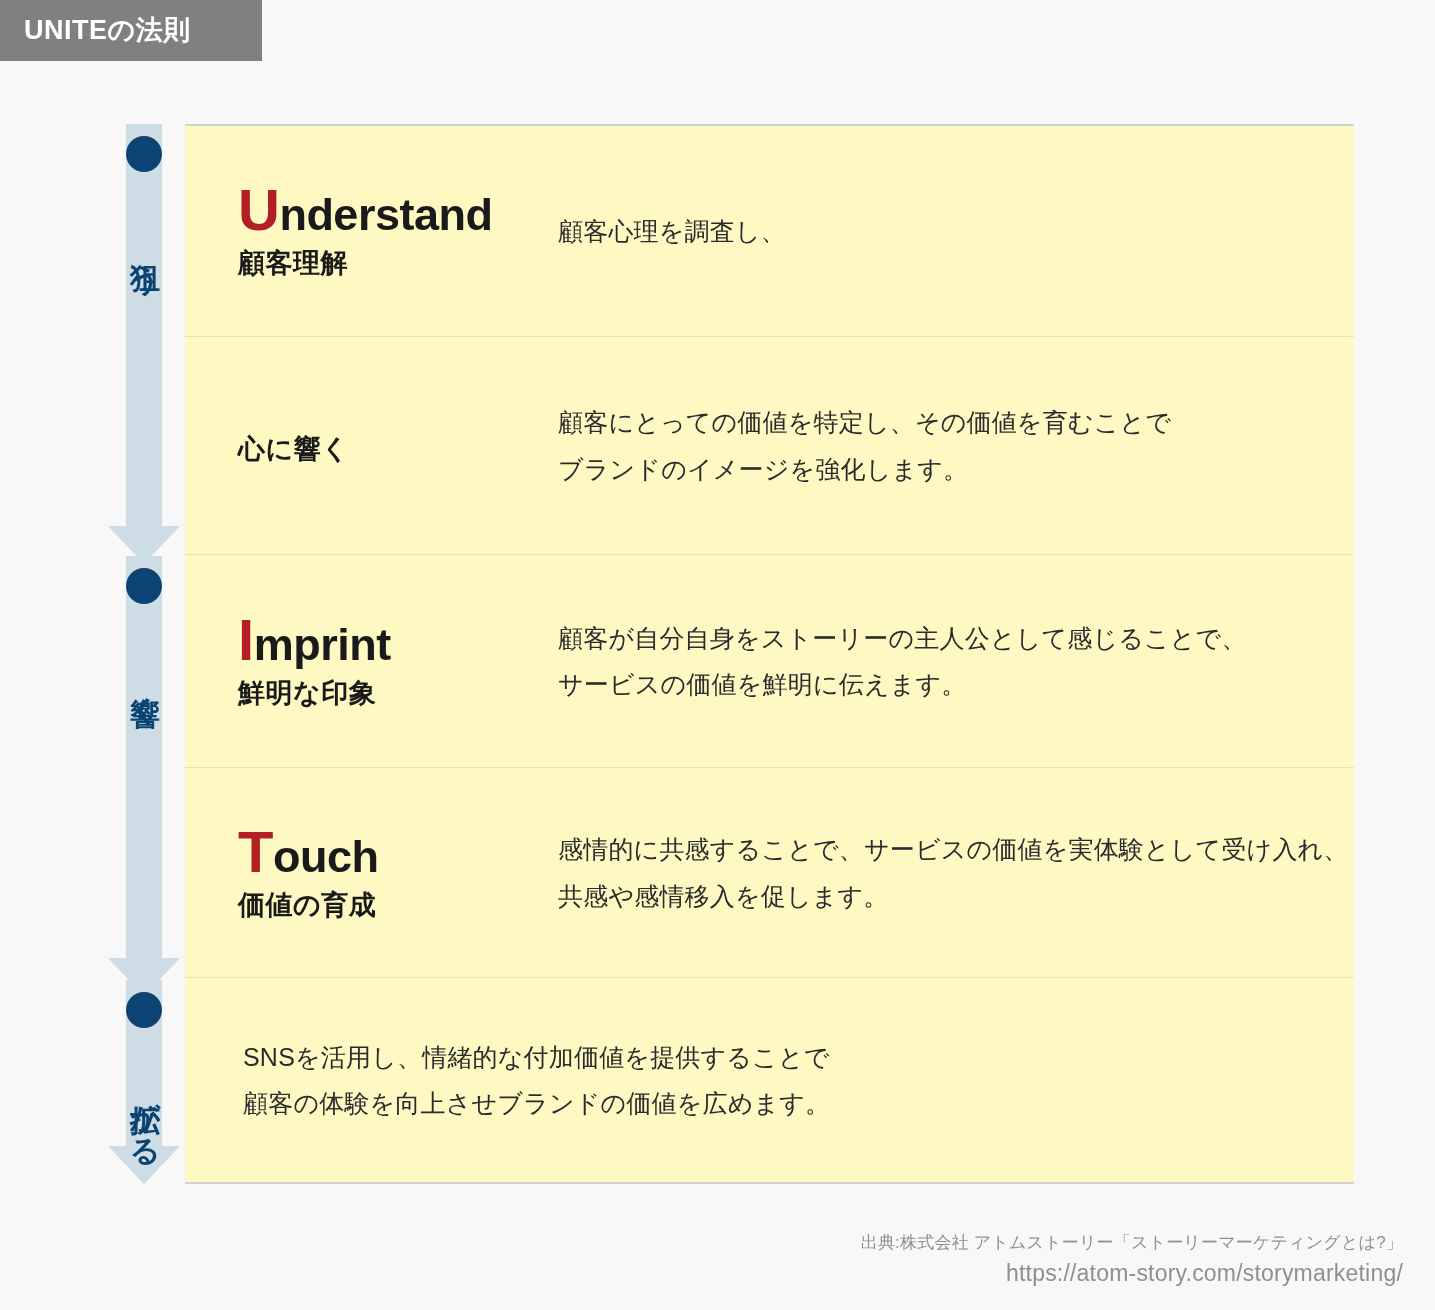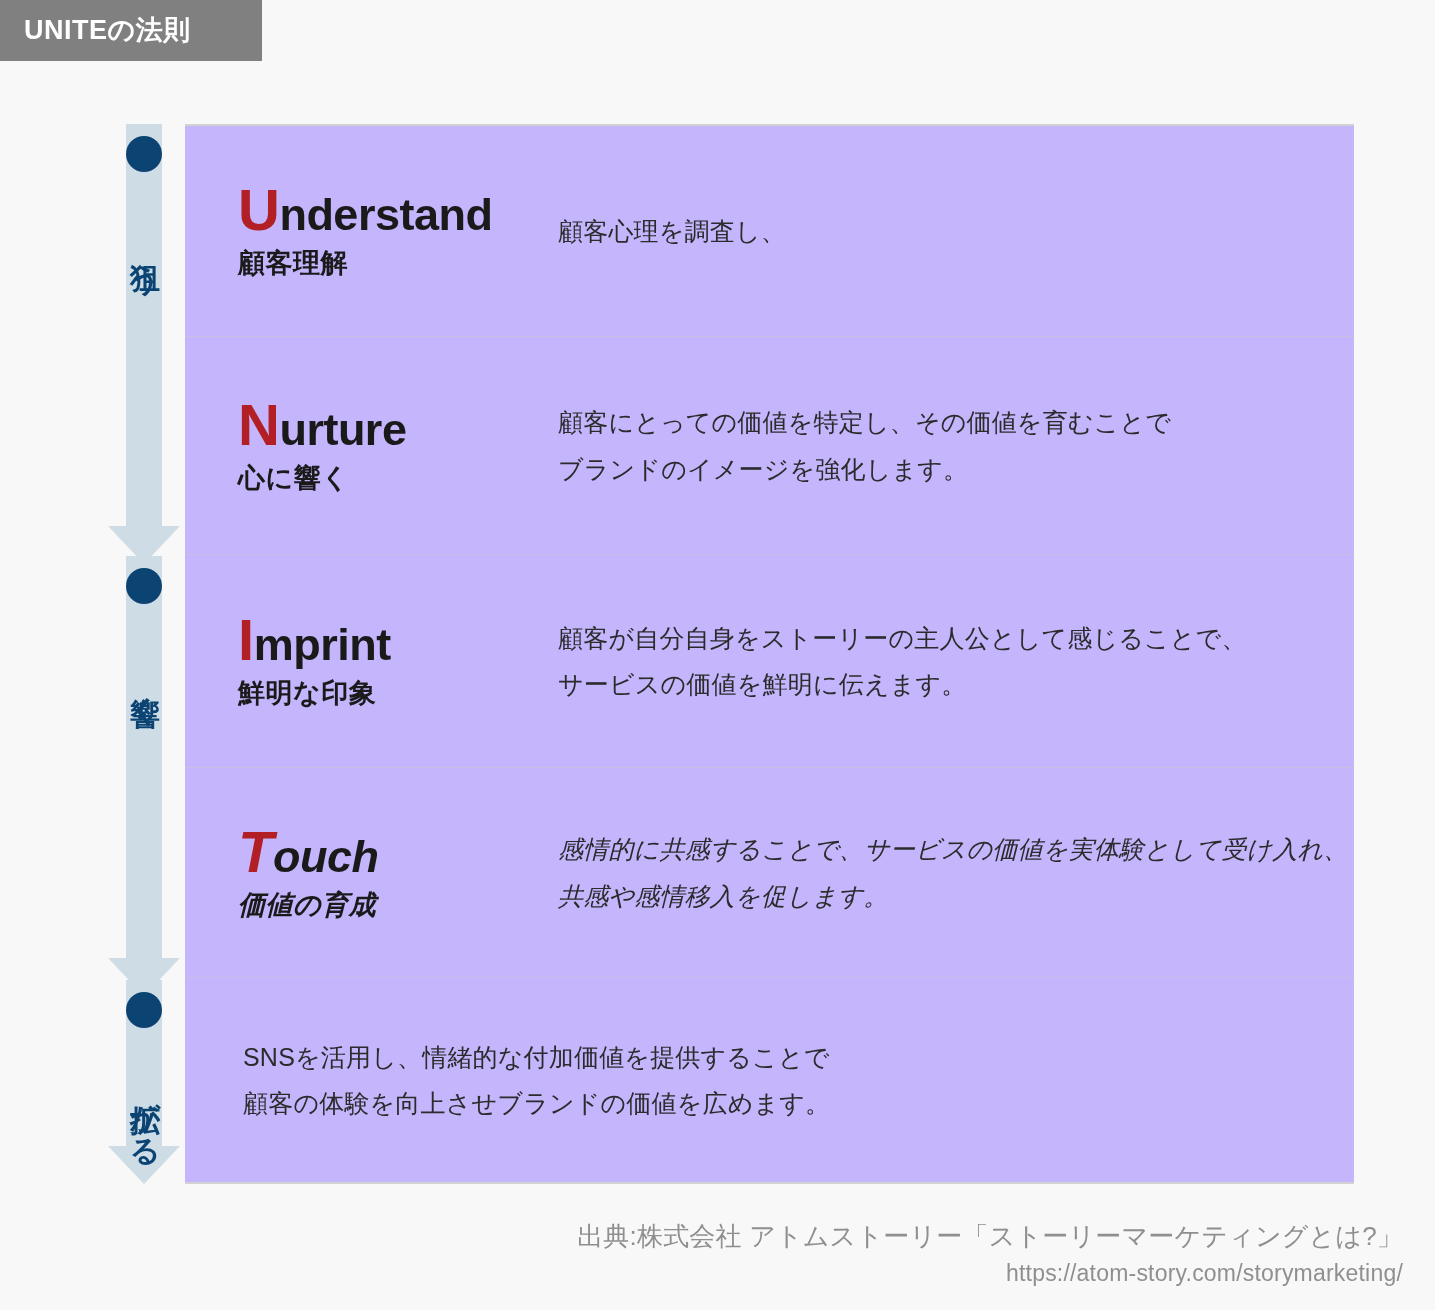--- a/index.html
+++ b/index.html
@@ -92,21 +92,21 @@
     height: 160px;
   }
 
   
   #content-card {
     position: absolute;
     left: 185px;
     top: 124px;
     width: 1169px;
     height: 1060px;
-    background: #c4b5fd;
+    background: #fef9c3;
     border-top: 2px solid #d2d2d2;
     border-bottom: 2px solid #d2d2d2;
     box-sizing: border-box;
   }
   .principle-row {
     position: relative;
     display: flex;
     align-items: center;
     box-sizing: border-box;
     padding-left: 53px;
@@ -154,21 +154,21 @@
 
   
   #footer-citation {
     position: absolute;
     right: 32px;
     bottom: 20px;
     text-align: right;
     color: #8f8f8f;
   }
   #footer-citation .cite-source {
-    font-size: 26px;
+    font-size: 17px;
     line-height: 1.5;
     letter-spacing: 0.2px;
   }
   #footer-citation .cite-url {
     font-size: 23px;
     line-height: 1.5;
     letter-spacing: 0.2px;
   }
 </style>
 </head>
@@ -210,41 +210,40 @@
       <div class="term-en"><span class="initial">U</span><span>nderstand</span></div>
       <div class="term-ja">顧客理解</div>
     </div>
     <div class="row-desc">
       <div class="desc-line">顧客心理を調査し、</div>
     </div>
   </div>
 
   <div class="principle-row" style="height:218px;">
     <div class="row-term">
-      <div class="term-en"><span class="initial">N</span><span>urture</span></div>
       <div class="term-ja">心に響く</div>
     </div>
     <div class="row-desc">
       <div class="desc-line">顧客にとっての価値を特定し、その価値を育むことで</div>
       <div class="desc-line">ブランドのイメージを強化します。</div>
     </div>
   </div>
 
   <div class="principle-row" style="height:213px;">
     <div class="row-term">
       <div class="term-en"><span class="initial">I</span><span>mprint</span></div>
       <div class="term-ja">鮮明な印象</div>
     </div>
     <div class="row-desc">
       <div class="desc-line">顧客が自分自身をストーリーの主人公として感じることで、</div>
       <div class="desc-line">サービスの価値を鮮明に伝えます。</div>
     </div>
   </div>
 
-  <div class="principle-row" style="height:210px;font-style:italic;">
+  <div class="principle-row" style="height:210px;">
     <div class="row-term">
       <div class="term-en"><span class="initial">T</span><span>ouch</span></div>
       <div class="term-ja">価値の育成</div>
     </div>
     <div class="row-desc">
       <div class="desc-line">感情的に共感することで、サービスの価値を実体験として受け入れ、</div>
       <div class="desc-line">共感や感情移入を促します。</div>
     </div>
   </div>
 

